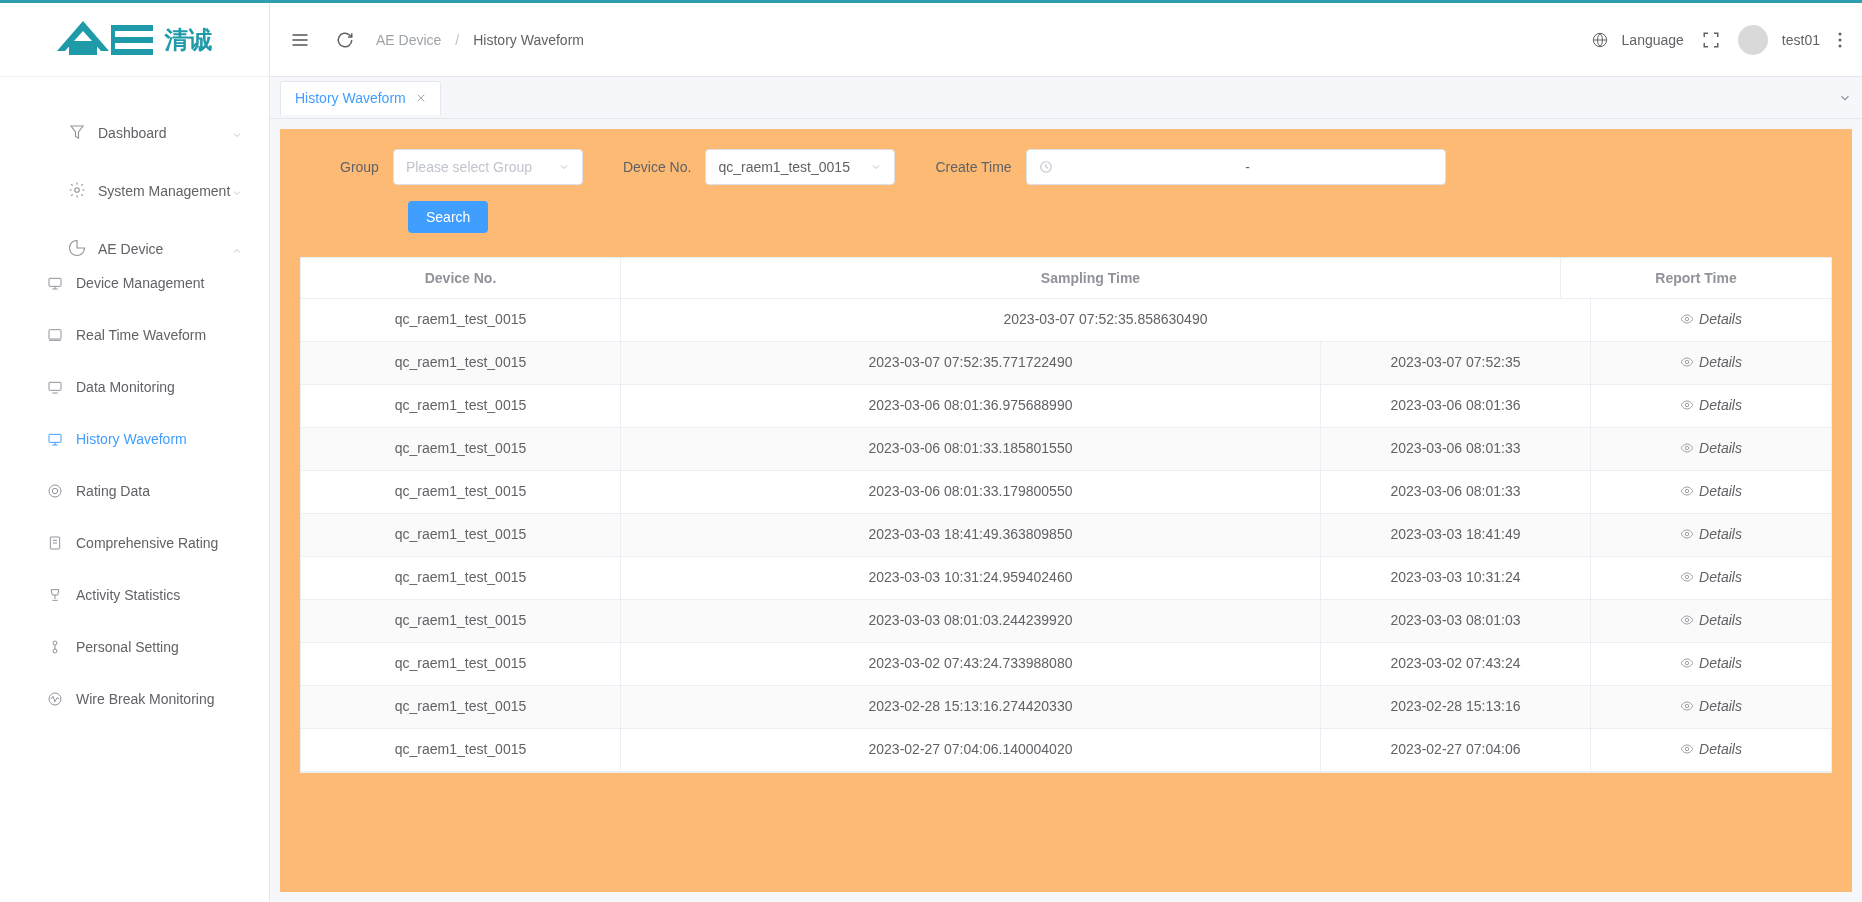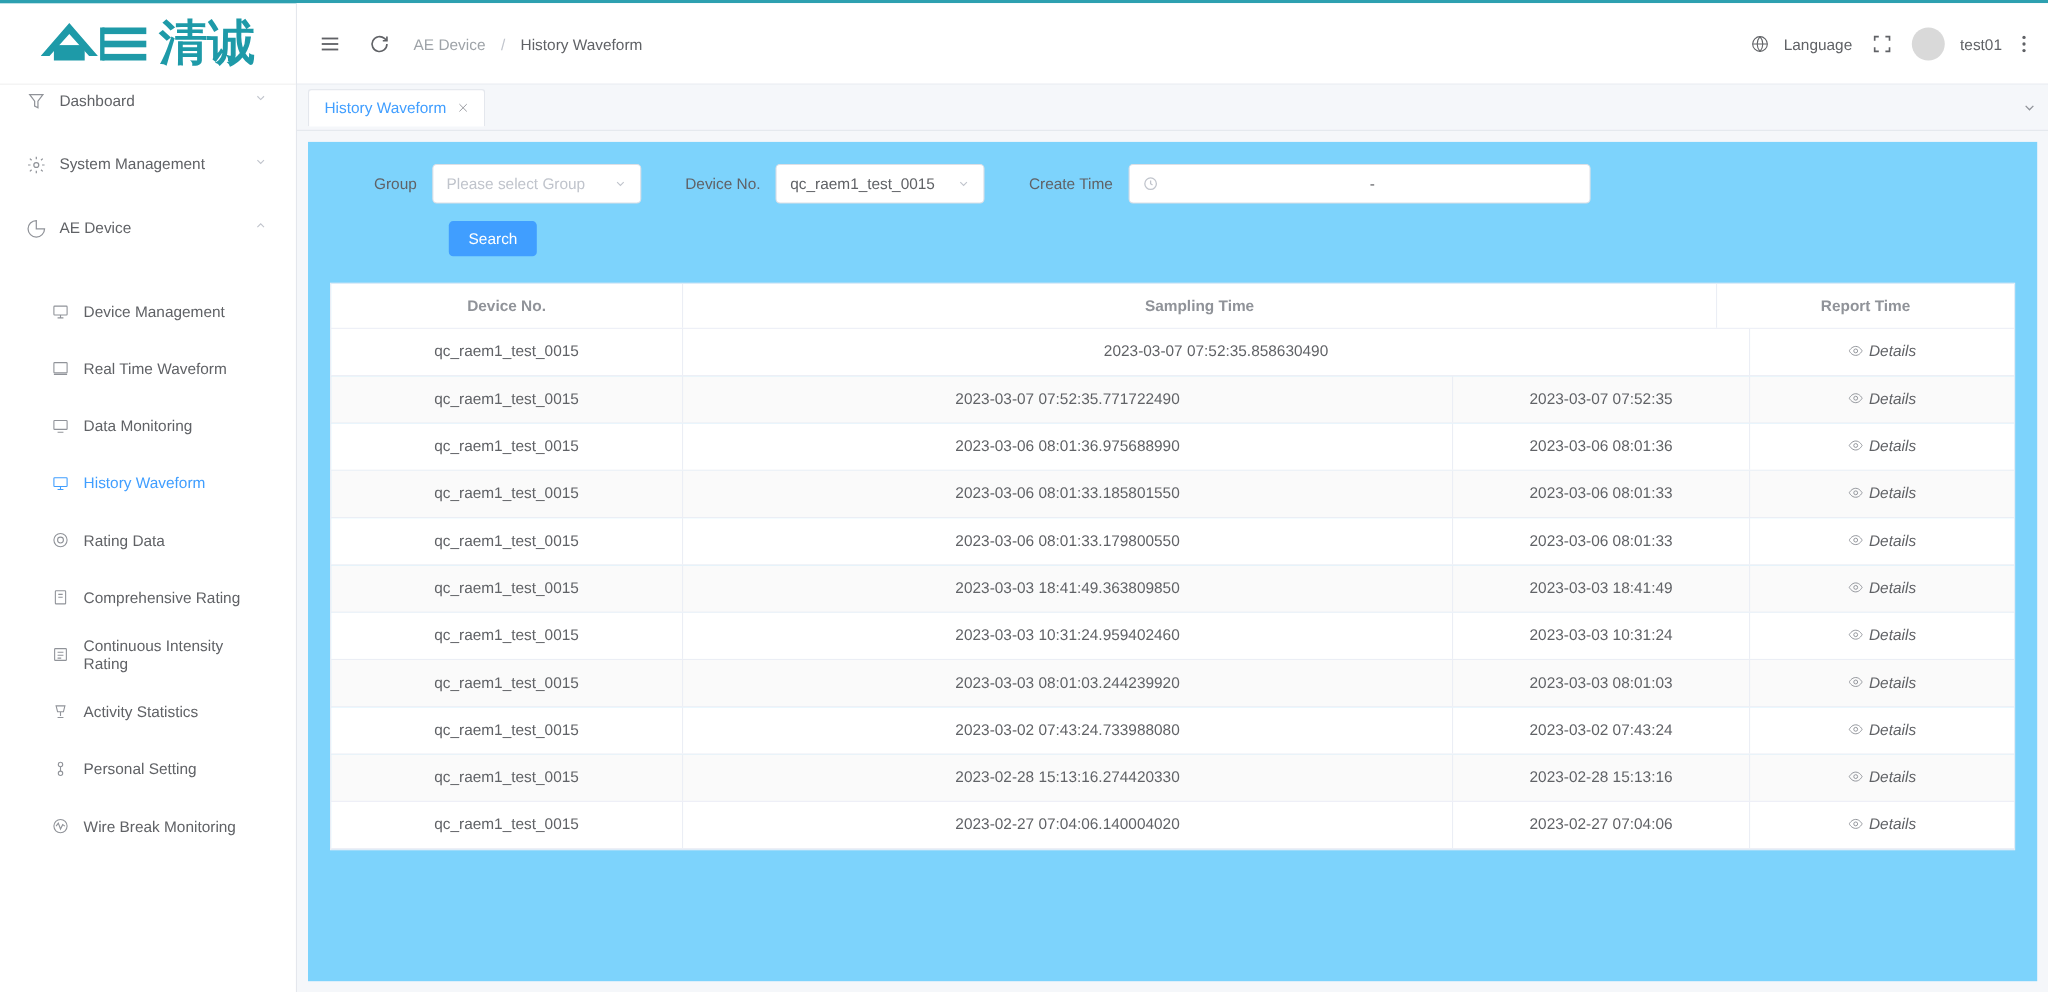--- a/index.html
+++ b/index.html
@@ -37,25 +37,26 @@
 .logo-svg {
   display: flex;
   align-items: center;
   gap: 8px;
 }
 .nav {
   padding: 6px 0;
 }
 .nav-item {
   display: flex;
-  align-items: flex-start;
+  align-items: flex-end;
   padding: 0 22px;
   height: 58px;
   cursor: pointer;
   color: #606266;
+  margin-left: 44px;
 }
 .nav-item .ico {
   width: 22px;
   margin-right: 10px;
   display: flex;
   justify-content: center;
 }
 .nav-item .label {
   flex: 1;
 }
@@ -167,21 +168,21 @@
   margin-left: auto;
   cursor: pointer;
   color: #909399;
 }
 .content {
   flex: 1;
   padding: 10px;
   overflow: hidden;
 }
 .panel {
-  background: #7dd3fc;
+  background: #fdba74;
   height: 100%;
   padding: 20px;
   display: flex;
   flex-direction: column;
 }
 .filter-row {
   display: flex;
   align-items: center;
   gap: 40px;
   padding: 0 40px 16px 40px;
@@ -304,21 +305,21 @@
         <svg width="100" height="38" viewBox="0 0 100 38">
           <g fill="#1e9aa8">
             <polygon points="0,30 26,0 52,30 44,30 26,10 8,30"></polygon>
             <rect x="56" y="4" width="40" height="6"></rect>
             <rect x="56" y="16" width="40" height="6"></rect>
             <rect x="56" y="28" width="40" height="6"></rect>
             <rect x="54" y="4" width="4" height="30"></rect>
             <rect x="12" y="20" width="28" height="14"></rect>
           </g>
         </svg>
-        <span style="font-size:44px;font-weight:600;color:#1e9aa8;">清诚</span>
+        <span style="font-size:24px;font-weight:600;color:#1e9aa8;">清诚</span>
       </div>
     </div>
     <nav class="nav">
       <div class="nav-item">
         <span class="ico">
           <svg width="18" height="18" viewBox="0 0 24 24" fill="none" stroke="#909399" stroke-width="1.5">
               <path d="M4 4 L20 4 L14 12 L14 20 L10 18 L10 12 Z"></path>
             </svg>
         </span>
         <span class="label">Dashboard</span>
@@ -402,29 +403,20 @@
         <span>Rating Data</span>
       </div>
       <div class="sub-item">
         <span class="ico">
             <svg width="16" height="16" viewBox="0 0 24 24" fill="none" stroke="#909399" stroke-width="1.5">
               <rect x="5" y="3" width="14" height="18" rx="1"></rect>
               <path d="M9 8h6M9 12h6"></path>
             </svg>
           </span>
         <span>Comprehensive Rating</span>
-      </div>
-      <div class="sub-item">
-        <span class="ico">
-            <svg width="16" height="16" viewBox="0 0 24 24" fill="none" stroke="#909399" stroke-width="1.5">
-              <rect x="4" y="4" width="16" height="16" rx="1"></rect>
-              <path d="M8 9h8M8 13h8M8 17h5"></path>
-            </svg>
-          </span>
-        <span>Continuous Intensity Rating</span>
       </div>
       <div class="sub-item">
         <span class="ico">
             <svg width="16" height="16" viewBox="0 0 24 24" fill="none" stroke="#909399" stroke-width="1.5">
               <path d="M6 4h12l-2 8H8zM12 12v6M8 20h8"></path>
             </svg>
           </span>
         <span>Activity Statistics</span>
       </div>
       <div class="sub-item">

